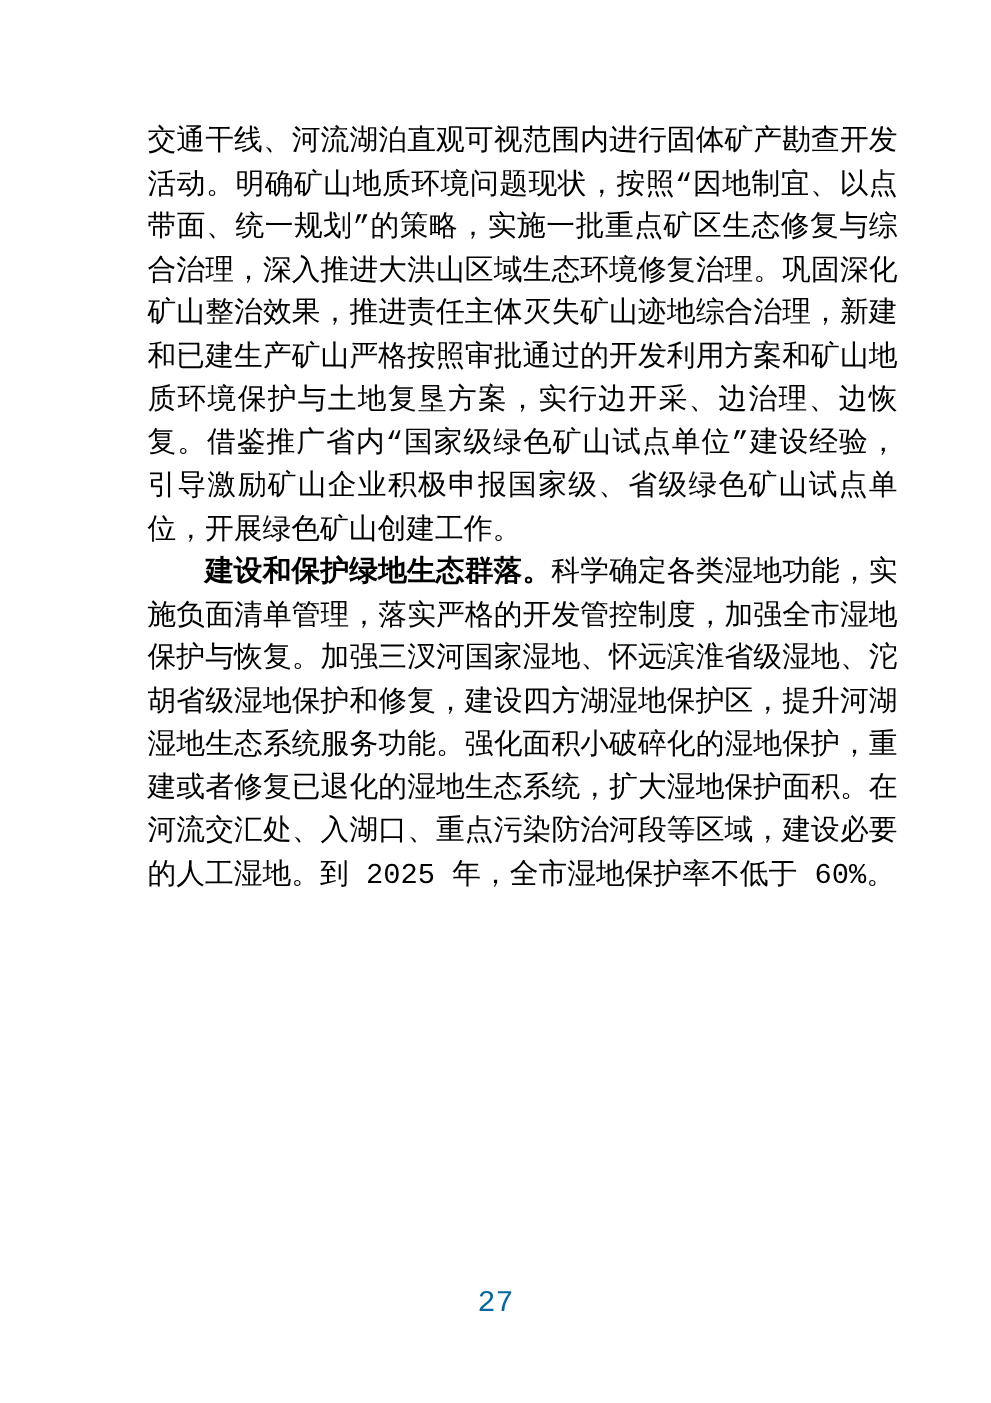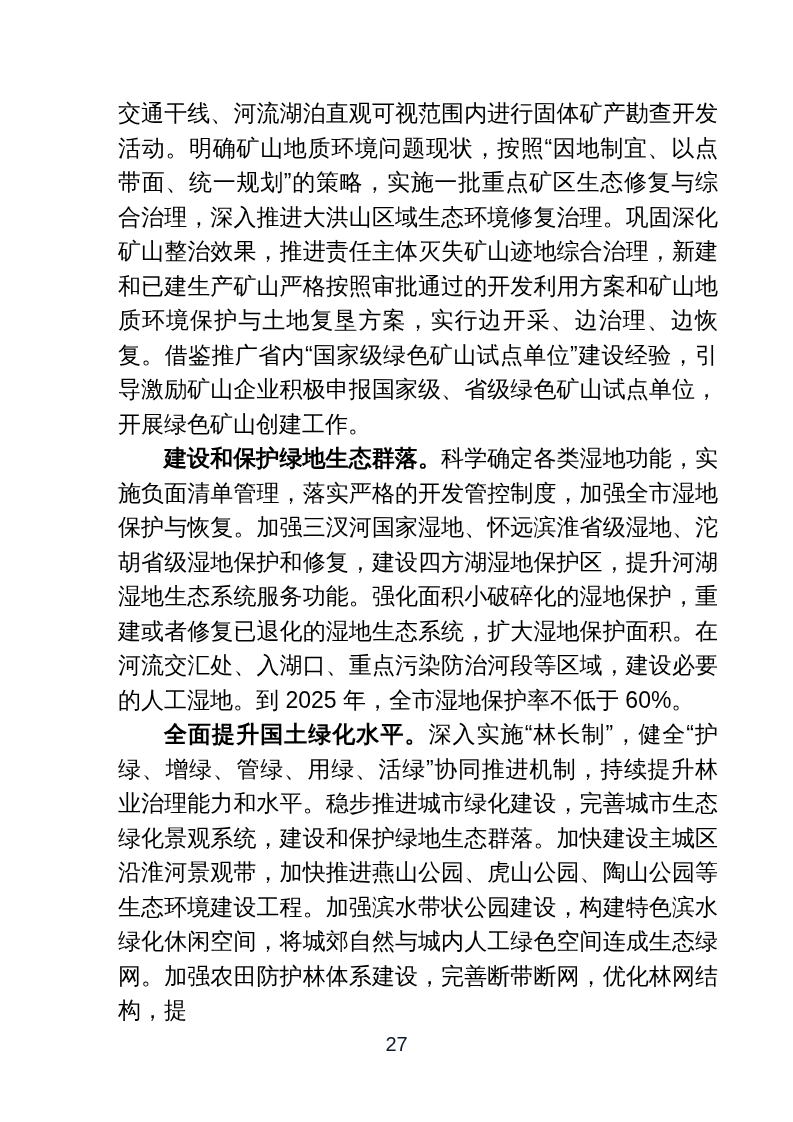--- a/index.html
+++ b/index.html
@@ -6,21 +6,21 @@
     margin: 0;
     padding: 0;
     background: #ffffff;
   }
   .page {
     position: relative;
     width: 793px;
     height: 1122px;
     background: #ffffff;
     color: #000000;
-    font-family: Liberation Sans, sans-serif;
+    font-family: Liberation Mono, monospace;
     overflow: hidden;
   }
   .text-block {
     position: absolute;
     left: 118px;
     top: 96px;
     width: 600px;
     font-size: 23px;
     line-height: 34.5px;
     text-align: justify;
@@ -37,35 +37,34 @@
   }
   .lead {
     font-weight: 700;
   }
   .page-number {
     position: absolute;
     left: 0;
     top: 1031px;
     width: 100%;
     text-align: center;
-    font-size: 20px;
+    font-size: 24px;
     line-height: 26px;
-    color: #0f172a;
+    color: #0369a1;
   }
 </style>
 </head>
 <body>
 
 <div class="page">
 
   <div class="text-block">
 
     <p class="para"><span class="lead"></span><span>交通干线、河流湖泊直观可视范围内进行固体矿产勘查开发活动。明确矿山地质环境问题现状，按照“因地制宜、以点带面、统一规划”的策略，实施一批重点矿区生态修复与综合治理，深入推进大洪山区域生态环境修复治理。巩固深化矿山整治效果，推进责任主体灭失矿山迹地综合治理，新建和已建生产矿山严格按照审批通过的开发利用方案和矿山地质环境保护与土地复垦方案，实行边开采、边治理、边恢复。借鉴推广省内“国家级绿色矿山试点单位”建设经验，引导激励矿山企业积极申报国家级、省级绿色矿山试点单位，开展绿色矿山创建工作。</span></p>
 
     <p class="para indent"><span class="lead">建设和保护绿地生态群落。</span><span>科学确定各类湿地功能，实施负面清单管理，落实严格的开发管控制度，加强全市湿地保护与恢复。加强三汊河国家湿地、怀远滨淮省级湿地、沱胡省级湿地保护和修复，建设四方湖湿地保护区，提升河湖湿地生态系统服务功能。强化面积小破碎化的湿地保护，重建或者修复已退化的湿地生态系统，扩大湿地保护面积。在河流交汇处、入湖口、重点污染防治河段等区域，建设必要的人工湿地。到 2025 年，全市湿地保护率不低于 60%。</span></p>
 
-    <p class="para indent"><span class="lead">全面提升国土绿化水平。</span><span>深入实施“林长制”，健全“护绿、增绿、管绿、用绿、活绿”协同推进机制，持续提升林业治理能力和水平。稳步推进城市绿化建设，完善城市生态绿化景观系统，建设和保护绿地生态群落。加快建设主城区沿淮河景观带，加快推进燕山公园、虎山公园、陶山公园等生态环境建设工程。加强滨水带状公园建设，构建特色滨水绿化休闲空间，将城郊自然与城内人工绿色空间连成生态绿网。加强农田防护林体系建设，完善断带断网，优化林网结构，提</span></p>
 
   </div>
 
   <div class="page-number">27</div>
 
 </div>
 
 </body></html>

